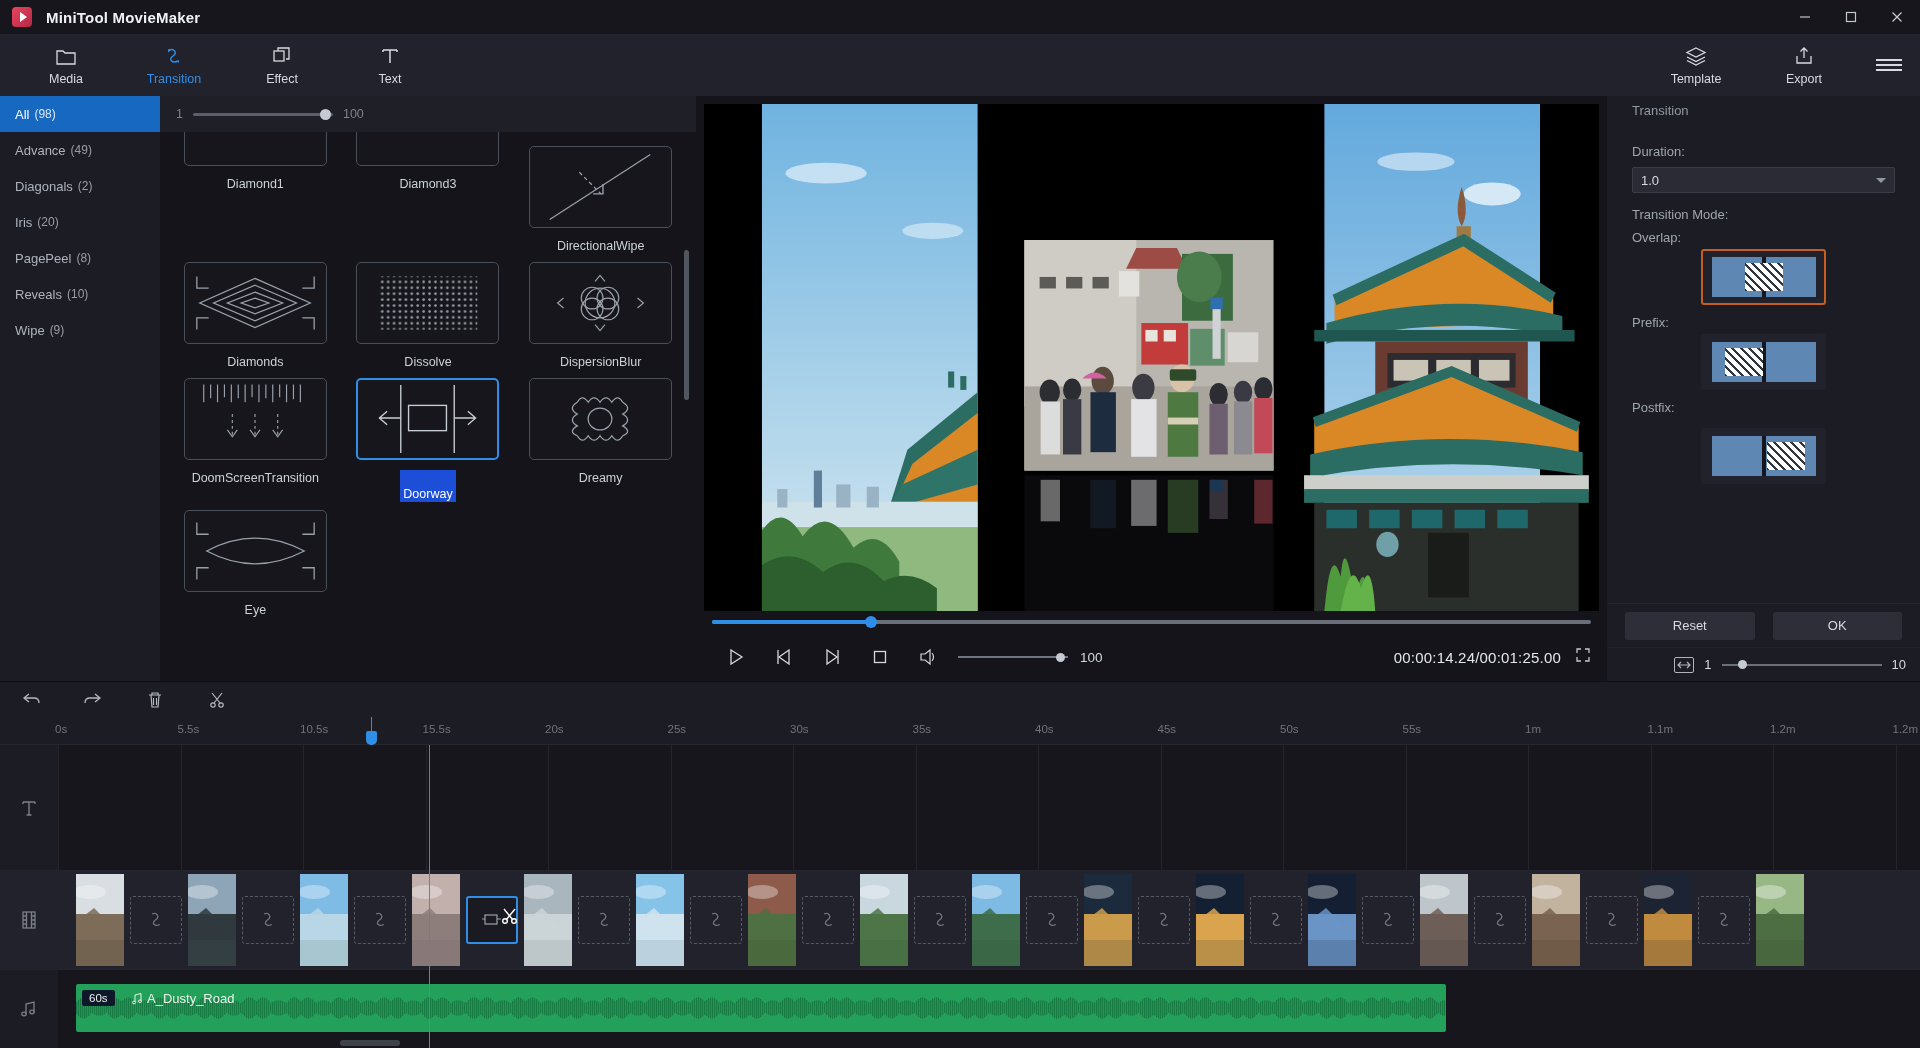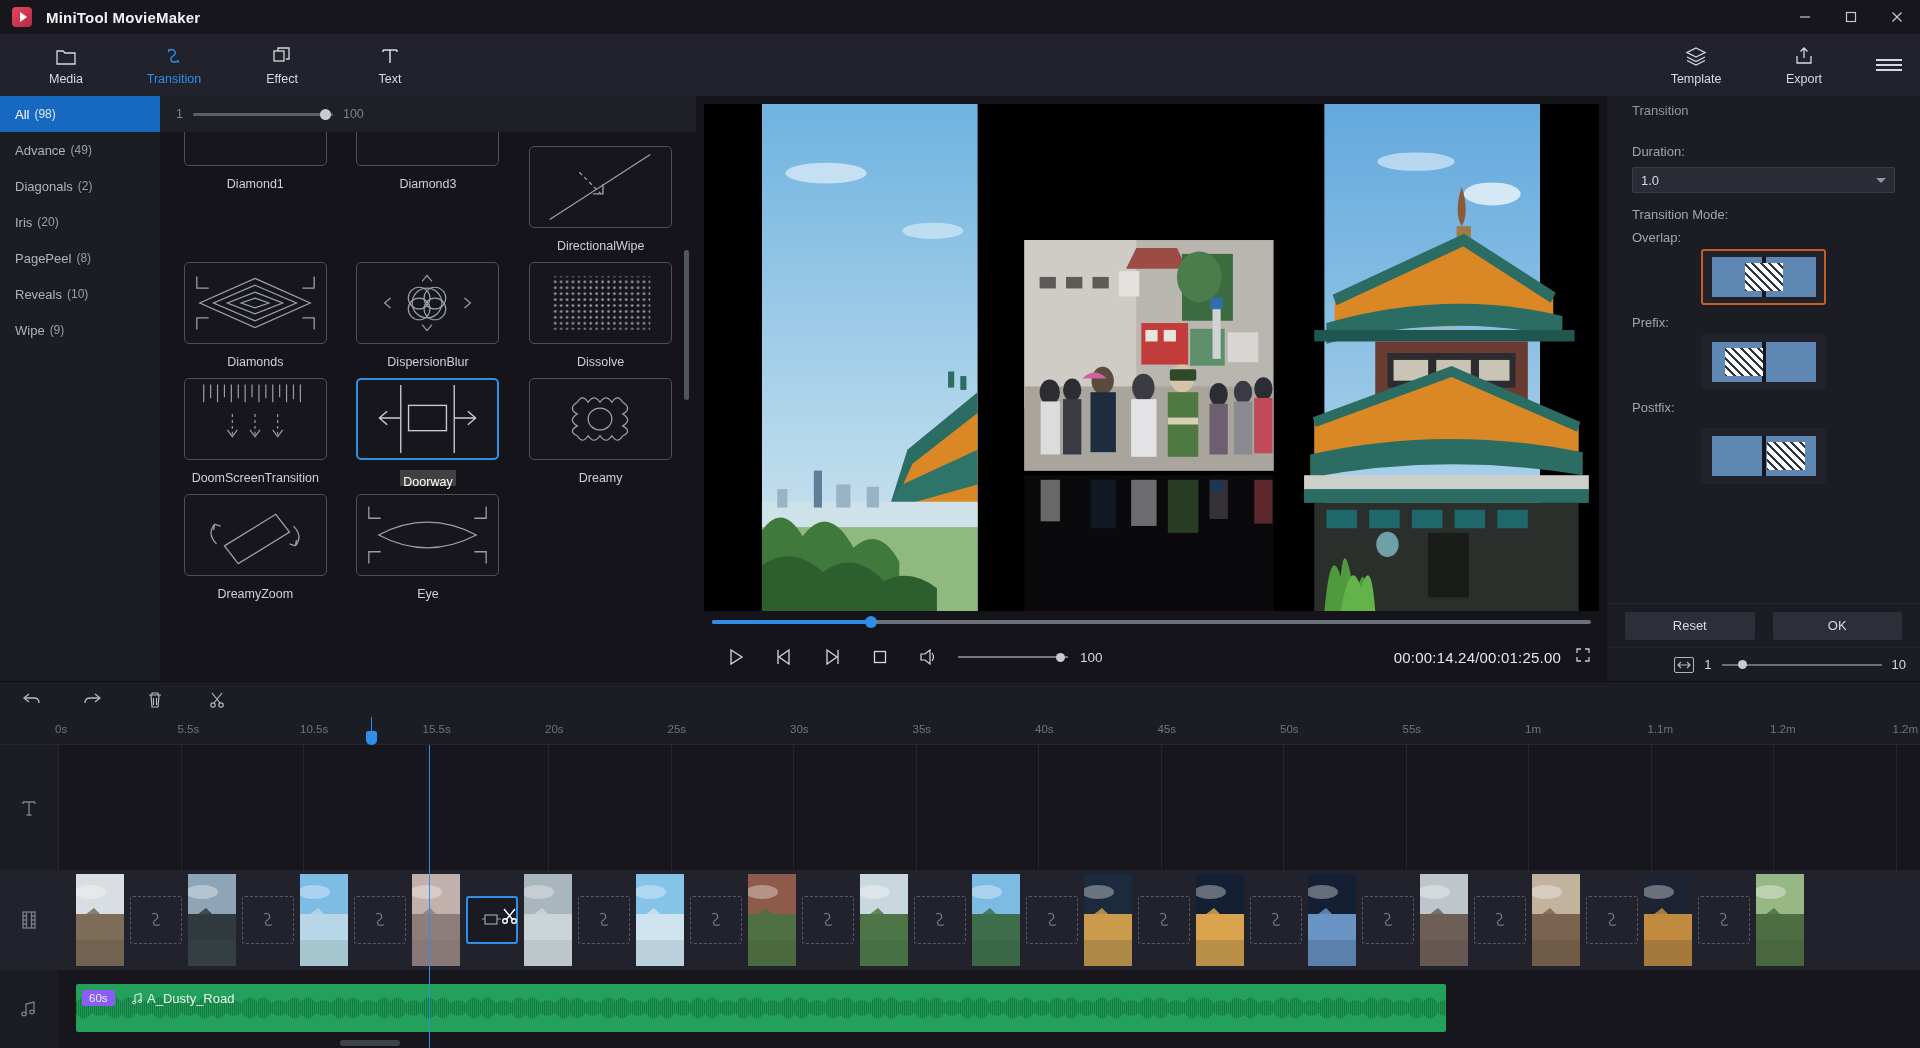--- a/index.html
+++ b/index.html
@@ -69,21 +69,21 @@
   .grid-wrap { flex:1 1 auto; overflow:hidden; position:relative; padding: 6px 18px 0 18px;}
   .grid { display:grid; grid-template-columns: repeat(3, 1fr); column-gap:18px; row-gap:0px; }
   .tcell { padding-top:8px; display:flex; flex-direction:column; align-items:center;}
   .thumb {
     width:143px; height:82px; border:1px solid #4a4f59; border-radius:5px;
     background:#16161c; position:relative; overflow:hidden;
     display:flex; align-items:center; justify-content:center;
   }
   .tcell.selected .thumb { border:2px solid #2f8fe8; }
   .tlabel { margin-top:10px; font-size:12.5px; color:#cdd1d8; height:16px; line-height:16px; white-space:nowrap;}
-  .tcell.selected .tlabel { background:#404040; color:#fff; padding:4px 3px; }
+  .tcell.selected .tlabel { background:#1d4ed8; color:#fff; padding:16px 3px; }
   .scrollbar {
     position:absolute; right:7px; top:118px; width:5px; height:150px;
     background:#52575f; border-radius:3px;
   }
 
   
   .preview { flex:1 1 auto; background:#14141a; display:flex; flex-direction:column; min-width:0;}
   .stage { flex:1 1 auto; margin:8px 8px 0 8px; background:#000; position:relative; overflow:hidden;}
   .pv-seek { height:22px; display:flex; align-items:center; padding:0 16px;}
   .pv-seek .line { position:relative; width:100%; height:4px; background:#6a6f79; border-radius:2px;}
@@ -151,21 +151,21 @@
   .row-text { position:absolute; left:0; right:0; top:0; height:125px; }
   .row-video { position:absolute; left:0; right:0; top:125px; height:100px; background:#22222c;}
   .row-audio { position:absolute; left:0; right:0; top:235px; height:56px;}
   .vgrid { position:absolute; top:0; bottom:0; width:1px; background:#24242d;}
   .clip { position:absolute; top:4px; height:92px; overflow:hidden; background:#2a2a34; }
   .tgap { position:absolute; top:26px; height:48px; width:52px;
      border:1px dashed #555a64; border-radius:3px; display:flex; align-items:center; justify-content:center;}
   .tgap.active { border:2px solid #2f8fe8; background:#1a1a22; }
   .tgap .cut { position:absolute; right:-4px; top:8px; color:#fff; }
   .audio-clip { position:absolute; top:4px; height:48px; background:#23a05a; border-radius:2px; overflow:hidden;}
-  .aud-badge { position:absolute; left:6px; top:6px; background:#8b5cf6; color:#e8f1e8; font-size:11.5px;
+  .aud-badge { position:absolute; left:6px; top:6px; background:#0f172a; color:#e8f1e8; font-size:11.5px;
      padding:2px 7px; border-radius:2px;}
   .aud-name { position:absolute; left:56px; top:7px; font-size:13px; color:#eaf3ea; display:flex; gap:5px; align-items:center;}
   .wave { position:absolute; left:0; right:0; top:6px; height:36px; }
   .playhead { position:absolute; top:0; bottom:0; width:1px; background:#2f8fe8; z-index:9;}
   .playhead .head { position:absolute; top:-26px; left:-5px; width:11px; height:14px; background:#2f8fe8; border-radius:2px 2px 5px 5px;}
   .hbar { position:absolute; bottom:2px; left:340px; width:60px; height:6px; background:#3d424b; border-radius:3px;}
 </style>
 </head>
 <body>
 
@@ -352,49 +352,49 @@
                   <path d="M71 36L85 41 71 46 57 41z"></path>
                   <path d="M12 14v12h12M131 14v12h-12M12 68V56h12M131 68V56h-12"></path>
                 </g>
               </svg>
             </div>
             <div class="tlabel">Diamonds</div>
           </div>
           <div class="tcell">
             <div class="thumb">
               <svg width="143" height="82" viewBox="0 0 143 82">
+                <defs>
+                    <pattern id="dots" width="6" height="6" patternUnits="userSpaceOnUse">
+                  <circle cx="1.6" cy="1.6" r="1.3" fill="#9aa0aa"></circle>
+                    </pattern>
+                  </defs>
+                <rect x="22" y="14" width="100" height="54" fill="url(#dots)"></rect>
+              </svg>
+            </div>
+            <div class="tlabel">Dissolve</div>
+          </div>
+
+          <div class="tcell">
+            <div class="thumb">
+              <svg width="143" height="82" viewBox="0 0 143 82">
                 <g fill="none" stroke="#9aa0aa" stroke-width="1.2">
                   <circle cx="71" cy="41" r="15"></circle>
                     <circle cx="63" cy="36" r="11"></circle>
                     <circle cx="79" cy="36" r="11"></circle>
                   <circle cx="63" cy="47" r="11"></circle>
                     <circle cx="79" cy="47" r="11"></circle>
                   <path d="M66 19l5-6 5 6"></path>
                     <path d="M66 63l5 6 5-6"></path>
                   <path d="M34 36l-6 5 6 5"></path>
                     <path d="M109 36l6 5-6 5"></path>
                 </g>
               </svg>
             </div>
             <div class="tlabel">DispersionBlur</div>
           </div>
-
-          <div class="tcell">
-            <div class="thumb">
-              <svg width="143" height="82" viewBox="0 0 143 82">
-                <defs>
-                    <pattern id="dots" width="6" height="6" patternUnits="userSpaceOnUse">
-                  <circle cx="1.6" cy="1.6" r="1.3" fill="#9aa0aa"></circle>
-                    </pattern>
-                  </defs>
-                <rect x="22" y="14" width="100" height="54" fill="url(#dots)"></rect>
-              </svg>
-            </div>
-            <div class="tlabel">Dissolve</div>
-          </div>
           <div class="tcell">
             <div class="thumb">
               <svg width="143" height="82" viewBox="0 0 143 82">
                 <g stroke="#9aa0aa" stroke-width="1.2">
                   <path d="M19 6v18M26 6v14M33 6v18M40 6v13M47 6v18M54 6v14M61 6v18M68 6v13M75 6v18M82 6v14M89 6v18M96 6v13M103 6v18M110 6v15M117 6v18"></path>
                   <path d="M48 36v22M71 36v22M94 36v22" stroke-dasharray="3 3"></path>
                   <path d="M43 52l5 7 5-7M66 52l5 7 5-7M89 52l5 7 5-7" fill="none"></path>
                 </g>
               </svg>
             </div>
@@ -420,32 +420,20 @@
                 <g fill="none" stroke="#9aa0aa" stroke-width="1.3">
                   <path d="M48 24q5-9 11 0 6-9 12 0 6-9 12 0 6-9 11 0"></path>
                   <path d="M48 24q-10 6 0 12 -10 6 0 12 -10 6 0 10"></path>
                   <path d="M94 24q10 6 0 12 10 6 0 12 10 6 0 10"></path>
                   <path d="M48 58q5 9 11 0 6 9 12 0 6 9 12 0 6 9 11 0"></path>
                   <ellipse cx="71" cy="41" rx="12" ry="11"></ellipse>
                 </g>
               </svg>
             </div>
             <div class="tlabel">Dreamy</div>
-          </div>
-          <div class="tcell">
-            <div class="thumb">
-              <svg width="143" height="82" viewBox="0 0 143 82">
-                <g fill="none" stroke="#9aa0aa" stroke-width="1.3">
-                  <path d="M40 52L92 20l14 18-52 32z"></path>
-                  <path d="M30 30q-8 10 2 20M30 30l6 2M30 30l-1 6"></path>
-                  <path d="M112 52q8-10-2-20M112 52l-6-2M112 52l1-6"></path>
-                </g>
-              </svg>
-            </div>
-            <div class="tlabel">DreamyZoom</div>
           </div>
           <div class="tcell">
             <div class="thumb">
               <svg width="143" height="82" viewBox="0 0 143 82">
                 <g fill="none" stroke="#9aa0aa" stroke-width="1.3">
                   <path d="M22 41q49-26 99 0 -50 26-99 0z"></path>
                   <path d="M12 12v12h12M131 12v12h-12M12 70V58h12M131 70V58h-12"></path>
                 </g>
               </svg>
             </div>

